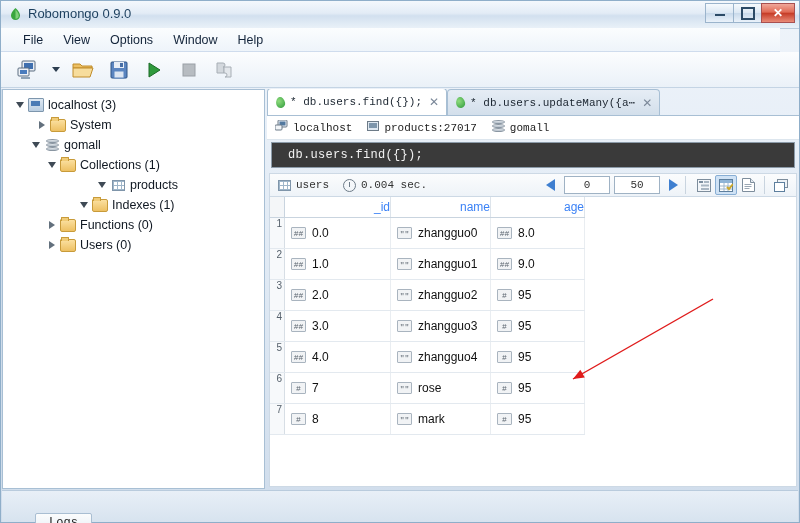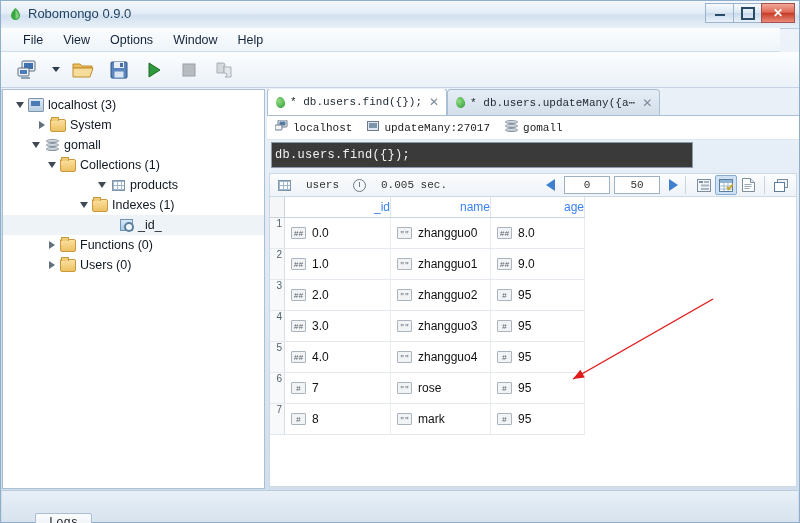--- a/index.html
+++ b/index.html
@@ -140,36 +140,36 @@
   
   .crumbs{
     position:absolute;left:0;top:27px;width:532px;height:24px;
     background:#fff;border-bottom:1px solid #dde6ee;box-sizing:border-box;
     display:flex;align-items:center;gap:6px;padding-left:8px;
     font-family:"Liberation Mono",monospace;font-size:11px;color:#222;
   }
   .crumb{display:flex;align-items:center;gap:5px;margin-right:9px;}
   
   .editorwrap{
-    position:absolute;left:4px;top:53px;width:422px;height:26px;
+    position:absolute;left:4px;top:53px;width:524px;height:26px;
     background:#3a3a3a;border:1px solid #8b9aa8;box-sizing:border-box;
-    display:flex;align-items:center;padding-left:3px;
+    display:flex;align-items:center;padding-left:16px;
   }
   .editor-text{
     font-family:"Liberation Mono",monospace;font-size:12px;color:#f2f2f2;
     letter-spacing:.3px;
   }
   
   .restools{
     position:absolute;left:2px;top:84px;width:528px;height:24px;
     background:linear-gradient(to bottom,#fbfcfd,#eef3f8);
     border:1px solid #cdd9e5;box-sizing:border-box;
     display:flex;align-items:center;padding:0 4px;
   }
-  .rt-label{font-family:"Liberation Mono",monospace;font-size:11px;color:#333;margin-left:15px;}
+  .rt-label{font-family:"Liberation Mono",monospace;font-size:11px;color:#333;margin-left:5px;}
   .clock{
     width:13px;height:13px;border:1.5px solid #6d7b88;border-radius:50%;position:relative;box-sizing:border-box;
   }
   .clock:after{content:"";position:absolute;left:5px;top:2px;width:1px;height:5px;background:#6d7b88;}
   .nav-tri{width:0;height:0;border-top:6px solid transparent;border-bottom:6px solid transparent;}
   .nav-l{border-right:9px solid #3f7fd0;}
   .nav-r{border-left:9px solid #3f7fd0;}
   .numbox{
     width:46px;height:18px;border:1px solid #9fb2c4;background:#fff;
     display:flex;align-items:center;justify-content:center;
@@ -362,27 +362,20 @@
       <div class="tnode" style="padding-left:74px">
         <span class="twist">
             <span class="tw-d"></span>
           </span>
         <span class="ticon">
             <span class="folder"></span>
           </span>
         <span class="tlabel">Indexes (1)</span>
       </div>
 
-      <div class="tnode sel" style="padding-left:100px">
-        <span class="twist tw-none"></span>
-        <span class="ticon">
-            <span class="key-ic"></span>
-          </span>
-        <span class="tlabel">_id_</span>
-      </div>
 
       <div class="tnode" style="padding-left:42px">
         <span class="twist">
             <span class="tw-r"></span>
           </span>
         <span class="ticon">
             <span class="folder"></span>
           </span>
         <span class="tlabel">Functions (0)</span>
       </div>
@@ -426,39 +419,39 @@
         </span>
         <span>localhost</span>
       </span>
       <span class="crumb">
         <span>
           <svg width="12" height="11" viewBox="0 0 12 11">
               <rect x="0.5" y="0.5" width="11" height="9" fill="#dfe8f1" stroke="#6d7b88"></rect>
               <rect x="2" y="2" width="8" height="5" fill="#7d95ab"></rect>
             </svg>
         </span>
-        <span>updateMany:27017</span>
+        <span>products:27017</span>
       </span>
       <span class="crumb">
         <span><span class="dbcyl" style="display:inline-block"><i></i><i></i><i></i></span></span>
         <span>gomall</span>
       </span>
     </div>
 
     <div class="editorwrap">
       <span class="editor-text">db.users.find({});</span>
     </div>
 
     <div class="restools">
       <span style="display:flex;align-items:center;margin-left:4px">
           <span class="grid-ic"></span>
         </span>
       <span class="rt-label">users</span>
       <span class="clock" style="margin-left:14px"></span>
-      <span class="rt-label">0.005 sec.</span>
+      <span class="rt-label">0.004 sec.</span>
 
       <span style="flex:1"></span>
 
       <span class="nav-tri nav-l"></span>
       <span class="numbox" style="margin-left:9px">0</span>
       <span class="numbox" style="margin-left:4px">50</span>
       <span class="nav-tri nav-r" style="margin-left:9px"></span>
 
       <span style="width:1px;height:18px;background:#c9d4df;margin:0 7px"></span>
 

